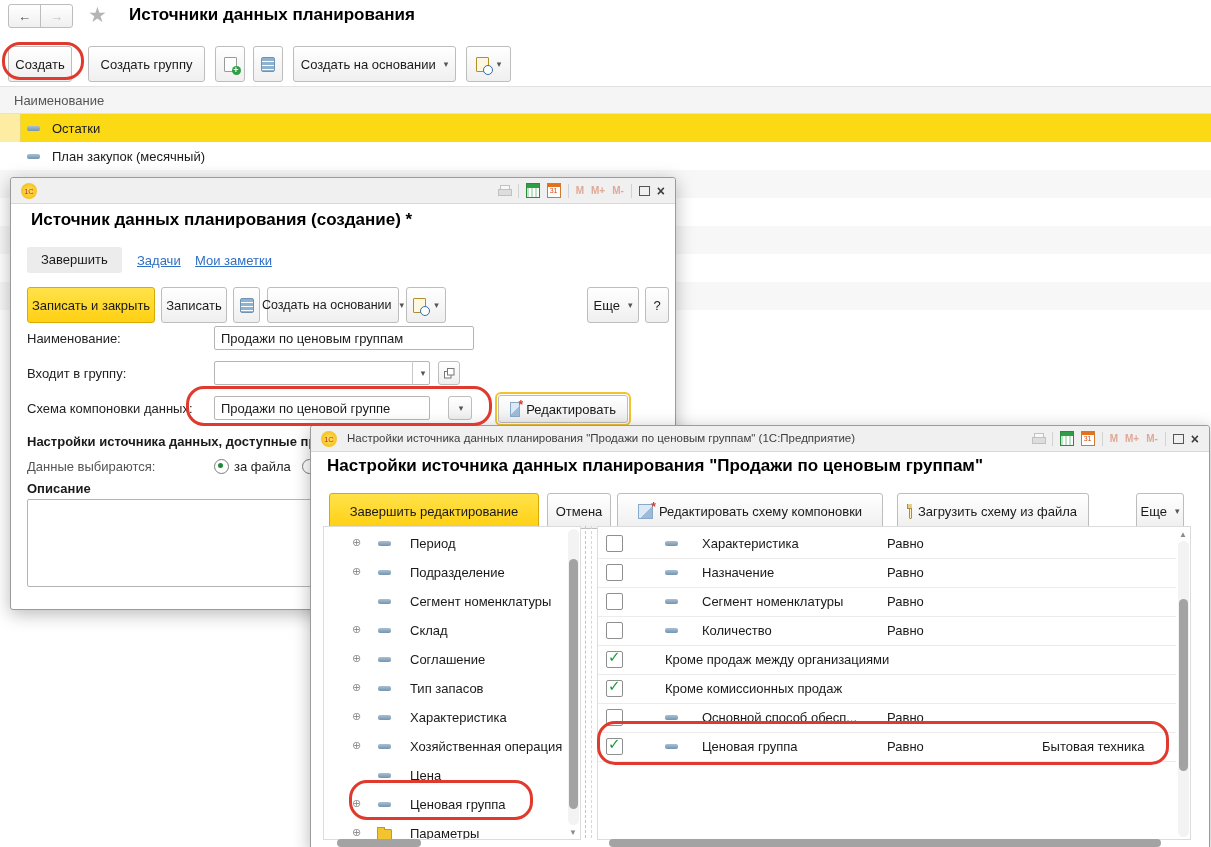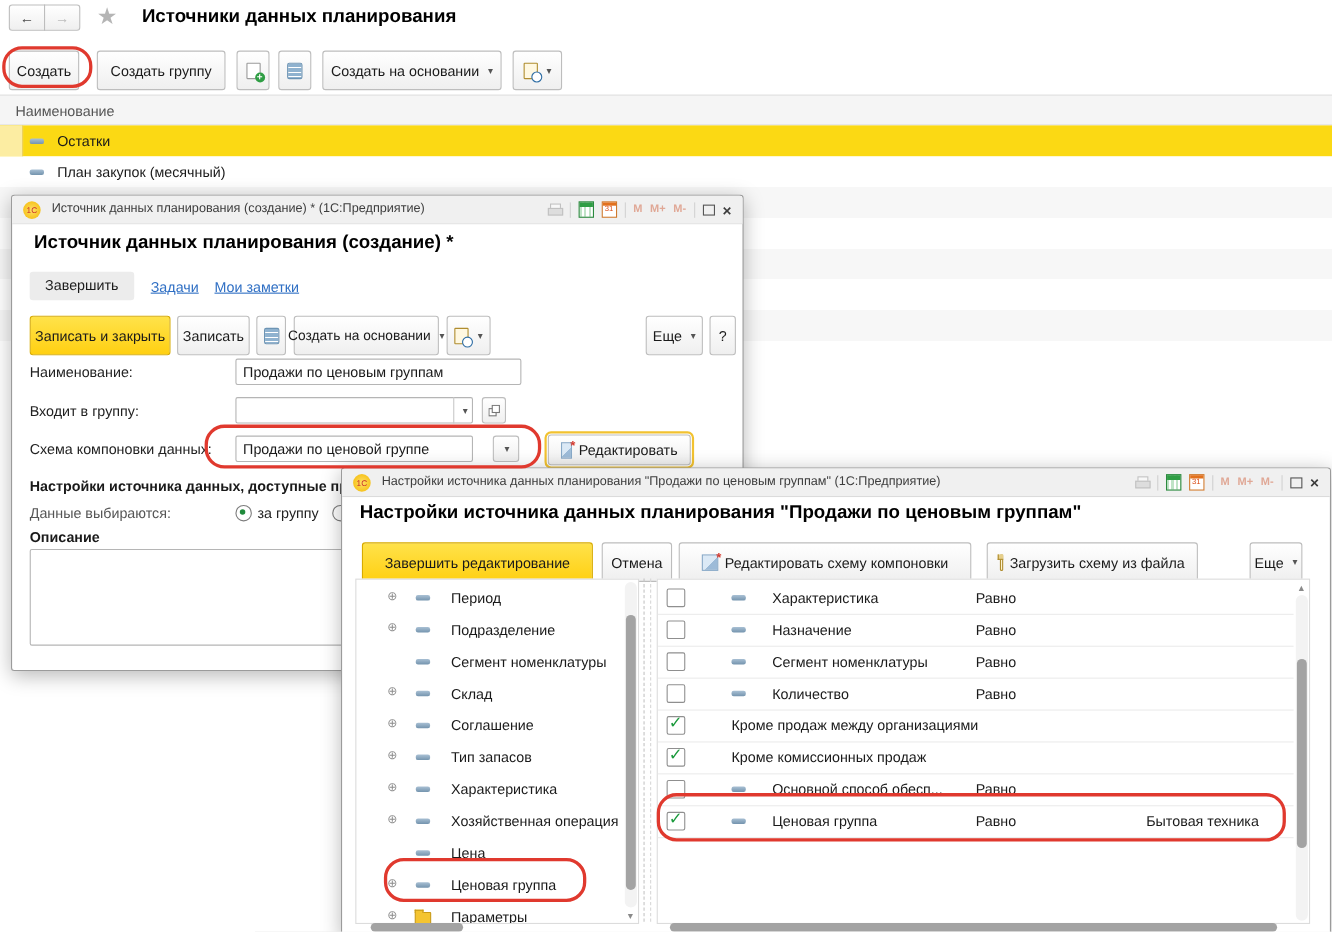--- a/index.html
+++ b/index.html
@@ -132,21 +132,20 @@
     <span class="abs" style="left:0;top:0;width:20px;height:28px;background:#fceda2;border-right:1px solid #ecd25e"></span>
     <span class="dash" style="left:27px;top:12px"></span>
     <span style="position:absolute;left:52px;top:7px">Остатки</span>
   </div>
   <div class="abs" style="left:0;top:170px;width:1211px;height:141px;
        background:repeating-linear-gradient(to bottom,#f7f7f7 0 28px,#ffffff 28px 56px)"></div>
 
   <div class="dialog" style="left:10px;top:177px;width:664px;height:431px;z-index:10">
     <div class="titlebar">
       <span class="logo">1С</span>
-      <span class="tb-text">Источник данных планирования (создание) *  (1С:Предприятие)</span>
       <span class="tb-icons">
         <span class="printer"></span>
         <span class="tb-sep"></span>
         <span class="calc"></span>
         <span class="cal"><span>31</span></span>
         <span class="tb-sep"></span>
         <span class="mtext">M</span>
         <span class="mtext">M+</span>
         <span class="mtext">M-</span>
         <span class="tb-sep"></span>
@@ -214,21 +213,21 @@
         </span>
       <span>Редактировать</span>
     </button>
 
     <div class="abs" style="left:16px;top:256px;font-weight:700;white-space:nowrap;width:290px;overflow:hidden">Настройки источника данных, доступные при </div>
 
     <span class="flabel" style="left:16px;top:281px;color:#555">Данные выбираются:</span>
     <span class="radio" style="left:203px;top:281px">
         <i></i>
       </span>
-    <span class="flabel" style="left:223px;top:281px">за группу</span>
+    <span class="flabel" style="left:223px;top:281px">за файла</span>
     <span class="radio" style="left:291px;top:281px"></span>
 
     <div class="abs" style="left:16px;top:303px;font-weight:700">Описание</div>
     <textarea class="inp" style="left: 16px; top: 321px; width: 424px; height: 88px; resize: none;"></textarea>
   </div>
 
   <div class="dialog" style="left:310px;top:425px;width:898px;height:424px;z-index:20">
     <div class="titlebar">
       <span class="logo">1С</span>
       <span class="tb-text">Настройки источника данных планирования "Продажи по ценовым группам"  (1С:Предприятие)</span>

